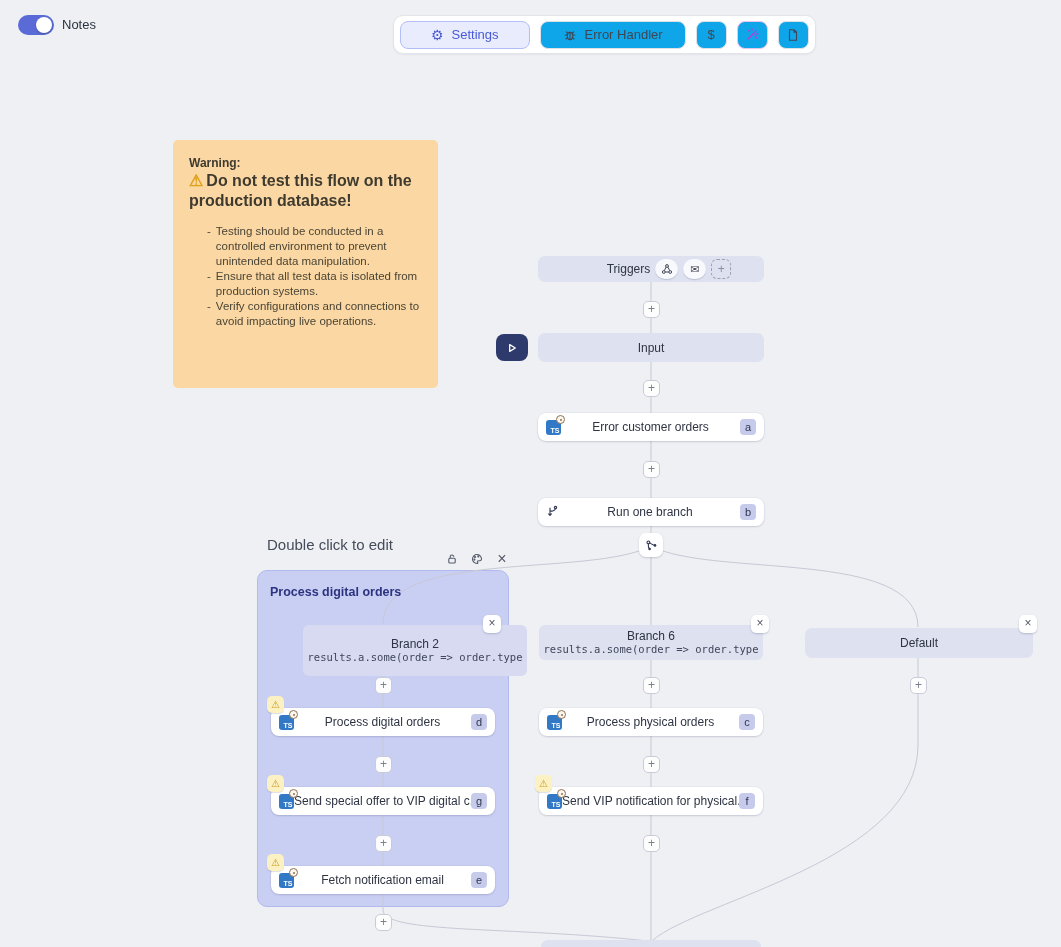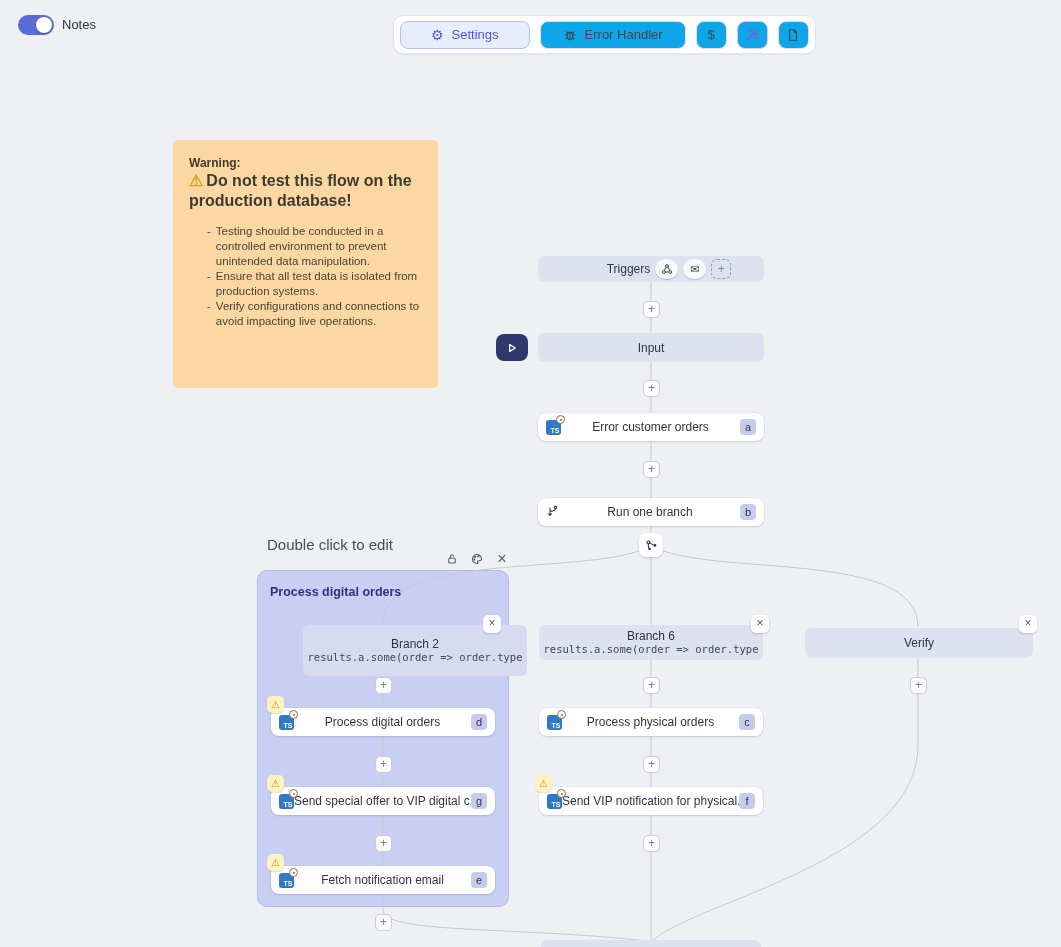--- a/index.html
+++ b/index.html
@@ -253,21 +253,21 @@
 </div>
 <div class="abs xbtn" style="left:483px;top:615px;">×</div>
 
 <div class="abs bhead bh1">
   <span class="blabel">Branch 6</span>
   <span class="bcode">results.a.some(order =&gt; order.type</span>
 </div>
 <div class="abs xbtn" style="left:751px;top:615px;">×</div>
 
 <div class="abs bhd">
-  <span>Verify</span>
+  <span>Default</span>
 </div>
 <div class="abs xbtn" style="left:1019px;top:615px;">×</div>
 
 <div class="abs plus" style="left:375px;top:677px;">+</div>
 
 <div class="abs node" style="left:271px;top:708px;width:224px;height:28px;">
   <span class="ts">
       <b>TS</b>
       <i></i>
     </span>

